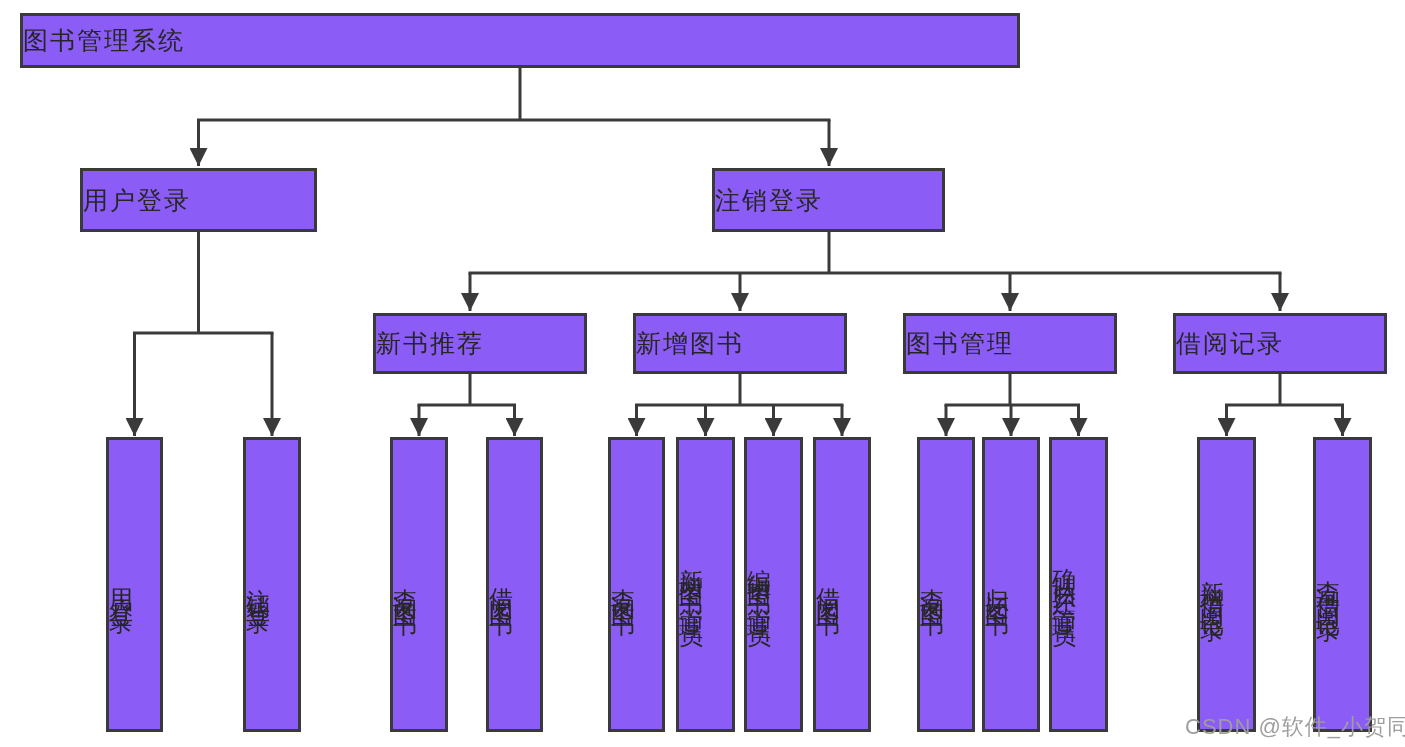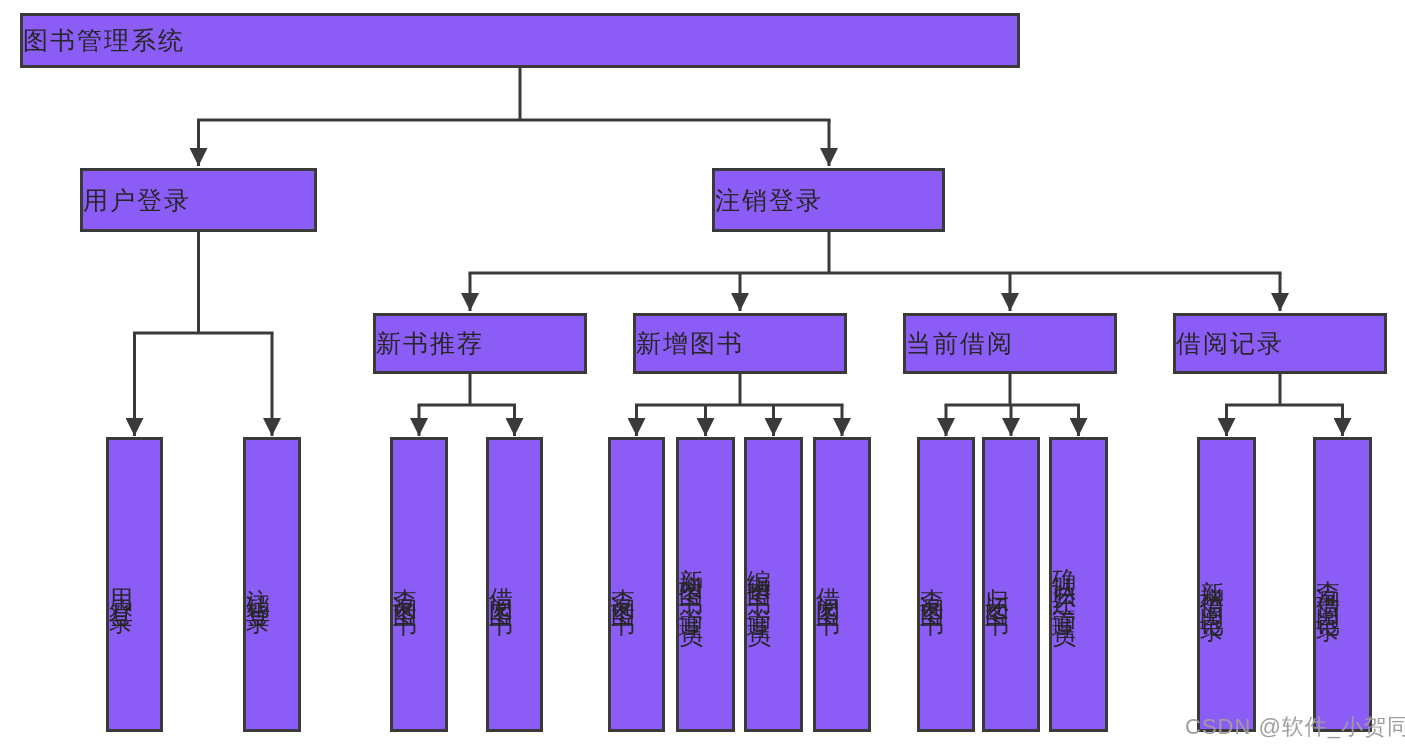--- a/index.html
+++ b/index.html
@@ -121,21 +121,21 @@
     <span class="h-label">注销登录</span>
   </div>
 
   <div class="box lvl3 l3a">
     <span class="h-label">新书推荐</span>
   </div>
   <div class="box lvl3 l3b">
     <span class="h-label">新增图书</span>
   </div>
   <div class="box lvl3 l3c">
-    <span class="h-label">当前借阅</span>
+    <span class="h-label">图书管理</span>
   </div>
   <div class="box lvl3 l3d">
     <span class="h-label">借阅记录</span>
   </div>
 
   <div class="box leaf lf1">
     <span class="v-label">用户登录</span>
   </div>
   <div class="box leaf lf2">
     <span class="v-label">注销登录</span>

